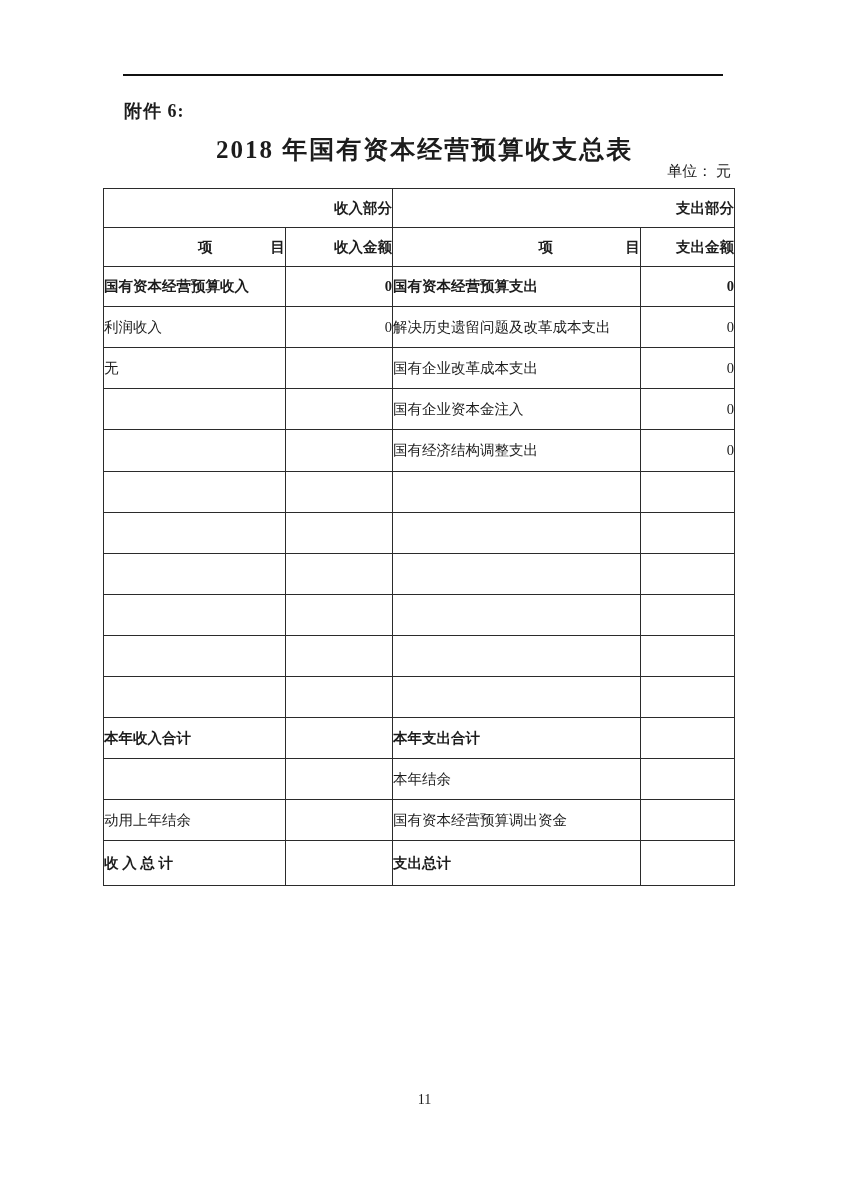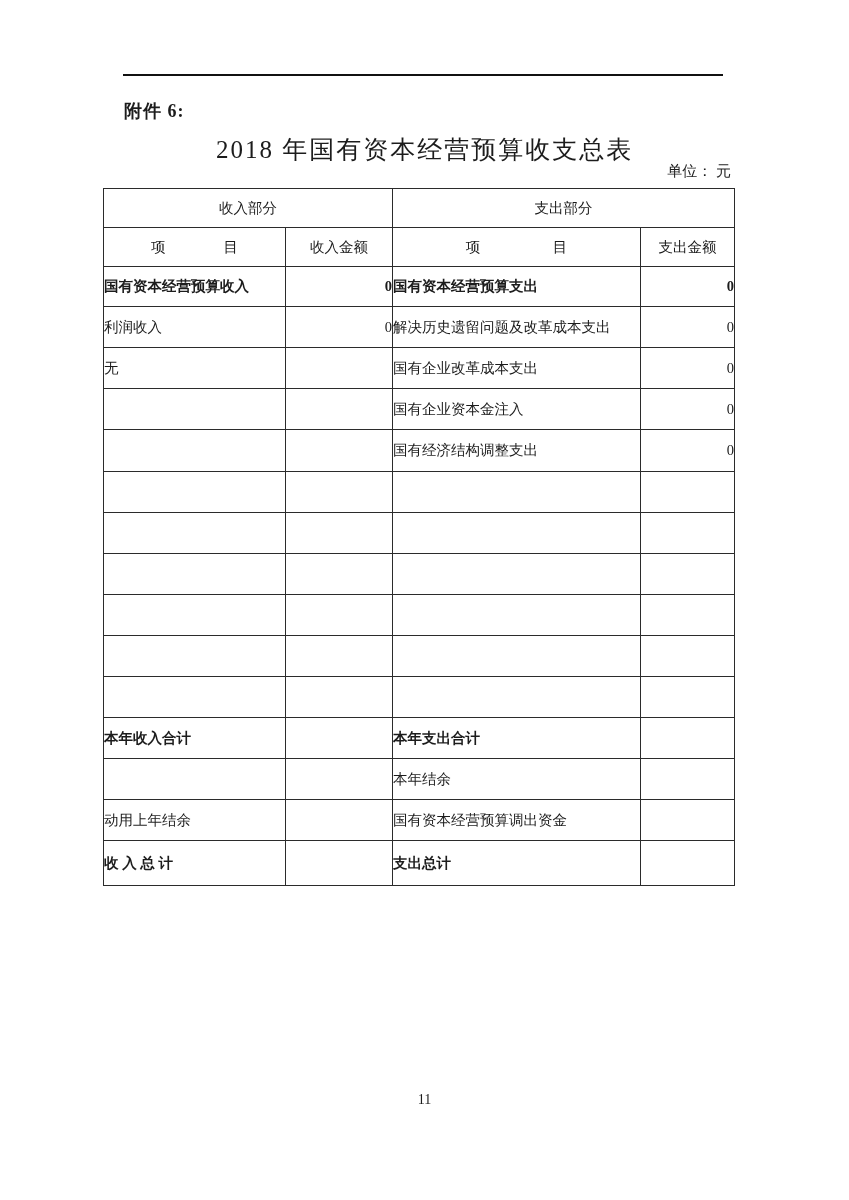--- a/index.html
+++ b/index.html
@@ -29,21 +29,21 @@
     letter-spacing: 1px;
     text-align: center;
   }
   .doc-title {
     position: absolute;
     left: 0;
     top: 133px;
     width: 100%;
     text-align: center;
     font-size: 25px;
-    font-weight: normal;
+    font-weight: bold;
     letter-spacing: 2px;
   }
   .unit-label {
     position: absolute;
     right: 118px;
     top: 162px;
     font-size: 15px;
     text-align: center;
   }
   table.budget {
@@ -55,21 +55,21 @@
     table-layout: fixed;
   }
   table.budget td {
     border: 1px solid #2b2b2b;
     font-size: 14.5px;
     padding: 0;
     vertical-align: middle;
     overflow: hidden;
     white-space: nowrap;
   }
-  td.hdr { text-align: center; font-size: 15px; }
+  td.hdr { text-align: right; font-size: 15px; font-weight: bold; }
   td.item { text-align: left; }
   td.amt  { text-align: right; padding-right: 12px; }
   .center { text-align: center; }
   .bold   { font-weight: bold; }
   .ind0 { padding-left: 8px; }
   .ind1 { padding-left: 19px; }
   .ind2 { padding-left: 40px; }
   .page-number {
     position: absolute;
     left: 0;

